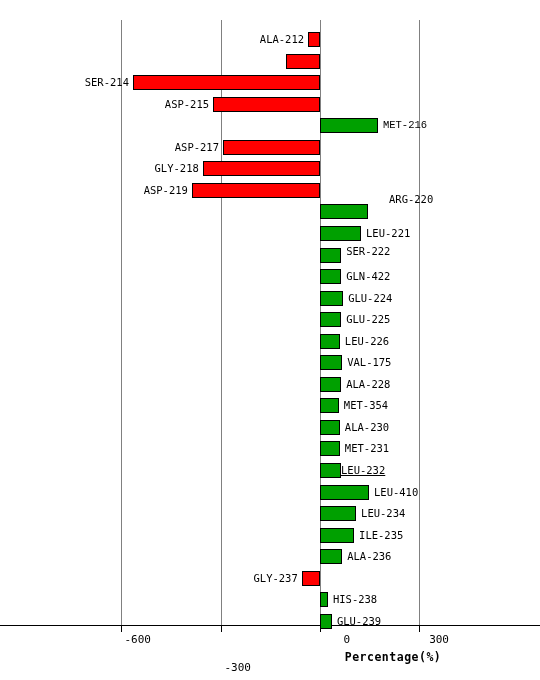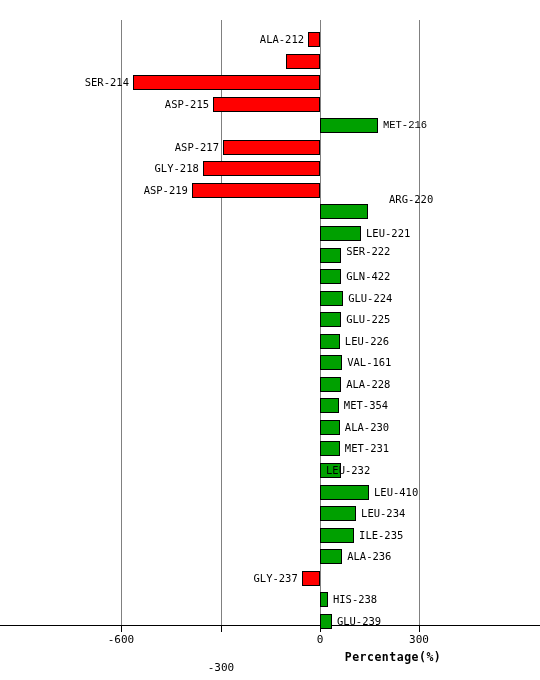--- a/index.html
+++ b/index.html
@@ -33,21 +33,21 @@
   }
   .tickmark {
     position: absolute;
     width: 1px;
     background: #000000;
   }
   .ticklabel {
     position: absolute;
     font-size: 11px;
     line-height: 12px;
-    text-align: center;
+    text-align: right;
     white-space: nowrap;
     letter-spacing: 0px;
   }
   .xaxis-title {
     position: absolute;
     font-size: 11.5px;
     font-weight: bold;
     white-space: nowrap;
     letter-spacing: 0.5px;
   }
@@ -111,31 +111,31 @@
     <div class="bar-label right" style="top: 246px; left: 346.184px; width: 80px;">SER-222</div>
     <div class="bar" title="GLN-223: 64%" style="left: 320px; top: 269px; width: 21px; height: 15px; background: rgb(0, 160, 0); border-color: rgb(0, 0, 0);"></div>
     <div class="bar-label right" style="top: 271px; left: 346.184px; width: 80px;">GLN-422</div>
     <div class="bar" title="GLU-224: 70%" style="left: 320px; top: 291px; width: 23px; height: 15px; background: rgb(0, 160, 0); border-color: rgb(0, 0, 0);"></div>
     <div class="bar-label right" style="top: 293px; left: 348.17px; width: 80px;">GLU-224</div>
     <div class="bar" title="GLU-225: 64%" style="left: 320px; top: 312px; width: 21px; height: 15px; background: rgb(0, 160, 0); border-color: rgb(0, 0, 0);"></div>
     <div class="bar-label right" style="top: 314px; left: 346.184px; width: 80px;">GLU-225</div>
     <div class="bar" title="LEU-226: 60%" style="left: 320px; top: 334px; width: 20px; height: 15px; background: rgb(0, 160, 0); border-color: rgb(0, 0, 0);"></div>
     <div class="bar-label right" style="top: 336px; left: 344.86px; width: 80px;">LEU-226</div>
     <div class="bar" title="VAL-227: 67%" style="left: 320px; top: 355px; width: 22px; height: 15px; background: rgb(0, 160, 0); border-color: rgb(0, 0, 0);"></div>
-    <div class="bar-label right" style="top: 357px; left: 347.177px; width: 80px;">VAL-161</div>
+    <div class="bar-label right" style="top: 357px; left: 347.177px; width: 80px;">VAL-175</div>
     <div class="bar" title="ALA-228: 64%" style="left: 320px; top: 377px; width: 21px; height: 15px; background: rgb(0, 160, 0); border-color: rgb(0, 0, 0);"></div>
     <div class="bar-label right" style="top: 379px; left: 346.184px; width: 80px;">ALA-228</div>
     <div class="bar" title="MET-229: 57%" style="left: 320px; top: 398px; width: 19px; height: 15px; background: rgb(0, 160, 0); border-color: rgb(0, 0, 0);"></div>
     <div class="bar-label right" style="top: 400px; left: 343.867px; width: 80px;">MET-354</div>
     <div class="bar" title="ALA-230: 60%" style="left: 320px; top: 420px; width: 20px; height: 15px; background: rgb(0, 160, 0); border-color: rgb(0, 0, 0);"></div>
     <div class="bar-label right" style="top: 422px; left: 344.86px; width: 80px;">ALA-230</div>
     <div class="bar" title="MET-231: 60%" style="left: 320px; top: 441px; width: 20px; height: 15px; background: rgb(0, 160, 0); border-color: rgb(0, 0, 0);"></div>
     <div class="bar-label right" style="top: 443px; left: 344.86px; width: 80px;">MET-231</div>
     <div class="bar" title="LEU-232: 64%" style="left: 320px; top: 463px; width: 21px; height: 15px; background: rgb(0, 160, 0); border-color: rgb(0, 0, 0);"></div>
-    <div class="bar-label right" style="top: 465px; left: 326px; width: 80px;">LEU-232</div>
+    <div class="bar-label right" style="top: 465px; left: 341px; width: 80px; text-decoration: underline;">LEU-232</div>
     <div class="bar" title="LEU-233: 148%" style="left: 320px; top: 485px; width: 49px; height: 15px; background: rgb(0, 160, 0); border-color: rgb(0, 0, 0);"></div>
     <div class="bar-label right" style="top: 487px; left: 373.988px; width: 80px;">LEU-410</div>
     <div class="bar" title="LEU-234: 109%" style="left: 320px; top: 506px; width: 36px; height: 15px; background: rgb(0, 160, 0); border-color: rgb(0, 0, 0);"></div>
     <div class="bar-label right" style="top: 508px; left: 361.079px; width: 80px;">LEU-234</div>
     <div class="bar" title="ILE-235: 103%" style="left: 320px; top: 528px; width: 34px; height: 15px; background: rgb(0, 160, 0); border-color: rgb(0, 0, 0);"></div>
     <div class="bar-label right" style="top: 530px; left: 359.093px; width: 80px;">ILE-235</div>
     <div class="bar" title="ALA-236: 67%" style="left: 320px; top: 549px; width: 22px; height: 15px; background: rgb(0, 160, 0); border-color: rgb(0, 0, 0);"></div>
     <div class="bar-label right" style="top: 551px; left: 347.177px; width: 80px;">ALA-236</div>
     <div class="bar" title="GLY-237: -55%" style="left: 302px; top: 571px; width: 18px; height: 15px; background: rgb(255, 0, 0); border-color: rgb(0, 0, 0);"></div>
     <div class="bar-label left" style="top: 573px; left: 227.795px; width: 70px;">GLY-237</div>

